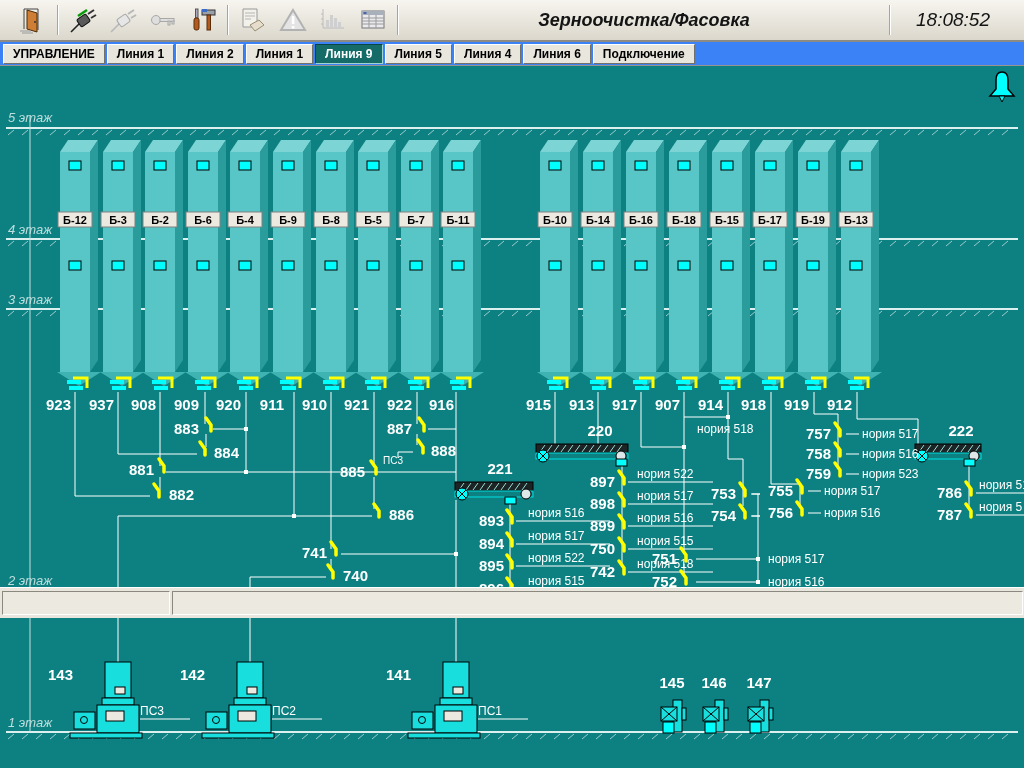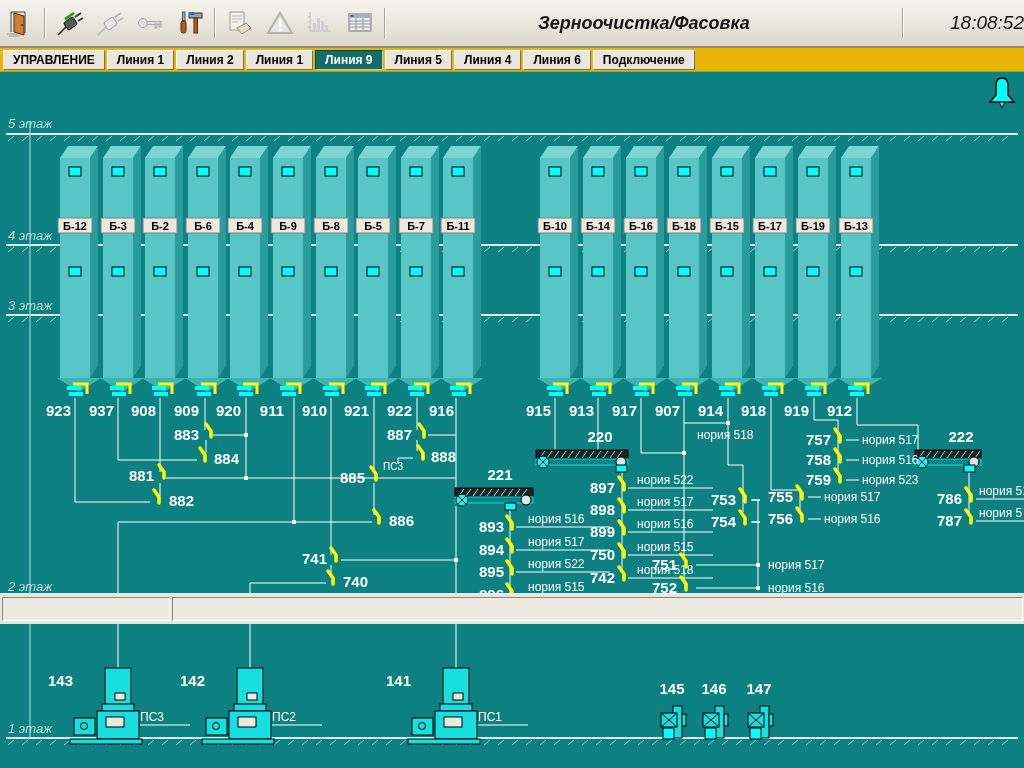--- a/index.html
+++ b/index.html
@@ -1,23 +1,23 @@
 <!DOCTYPE html>
 <html><head>
 <meta charset="utf-8">
 <style>
   html,body{margin:0;padding:0}
   body{width:1024px;height:768px;overflow:hidden;background:#0d8181;font-family:"Liberation Sans",sans-serif}
-  #toolbar{box-sizing:border-box;height:48px;background:linear-gradient(#f7f5ef,#dbd7cc);
-    border-bottom:2px solid #8c8a82;display:flex;align-items:center;padding:0 0}
+  #toolbar{box-sizing:border-box;height:42px;background:linear-gradient(#f7f5ef,#dbd7cc);
+    border-bottom:2px solid #8c8a82;display:flex;align-items:center;padding:0 13px}
   .tb-btn{width:40px;height:32px;background:transparent;border:none;display:flex;align-items:center;justify-content:center;padding:0}
   .tb-sep{width:0;height:30px;border-left:1px solid #a8a49a;border-right:1px solid #ffffff;margin:0 4px}
   #tb-title{flex:1;text-align:center;font:italic bold 18px "Liberation Sans",sans-serif;color:#141414}
-  #tb-clock{width:116px;text-align:right;font:italic 19px "Liberation Sans",sans-serif;color:#141414}
-  #tabbar{box-sizing:border-box;height:24px;background:#eab308;border-bottom:1px solid #98958c;
+  #tb-clock{width:116px;text-align:center;font:italic 19px "Liberation Sans",sans-serif;color:#141414}
+  #tabbar{box-sizing:border-box;height:24px;background:#3b82f6;border-bottom:1px solid #98958c;
     display:flex;align-items:flex-start;padding:2px 0 0 3px}
   .tab{height:20px;margin-right:2px;padding:0 9px;font:bold 12px "Liberation Sans",sans-serif;color:#000;
     background:#e9e6dd;border:1px solid;border-color:#ffffff #72706a #72706a #ffffff;cursor:default;white-space:nowrap}
   .tab.active{background:#156b68;color:#ffffff;border-color:#0a4543 #9fd4d2 #9fd4d2 #0a4543}
   #scheme{height:521px;position:relative}
   #statusbar{box-sizing:border-box;height:31px;background:#e9e6dd;border-top:1px solid #ffffff;position:relative}
   .sb-panel{position:absolute;top:3px;height:22px;background:#ece9e0;border:1px solid;border-color:#8b897f #ffffff #ffffff #8b897f}
   #sb1{left:2px;width:166px}
   #sb2{left:172px;width:849px}
   

